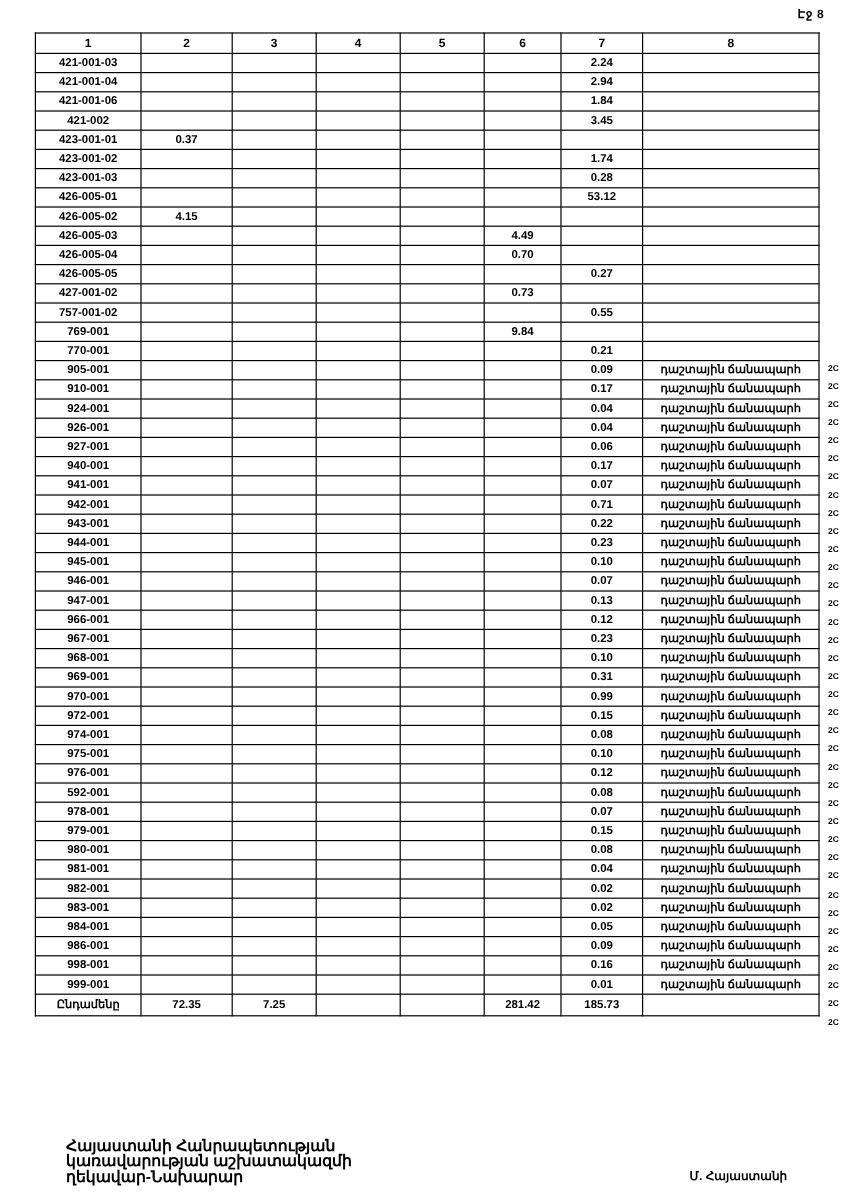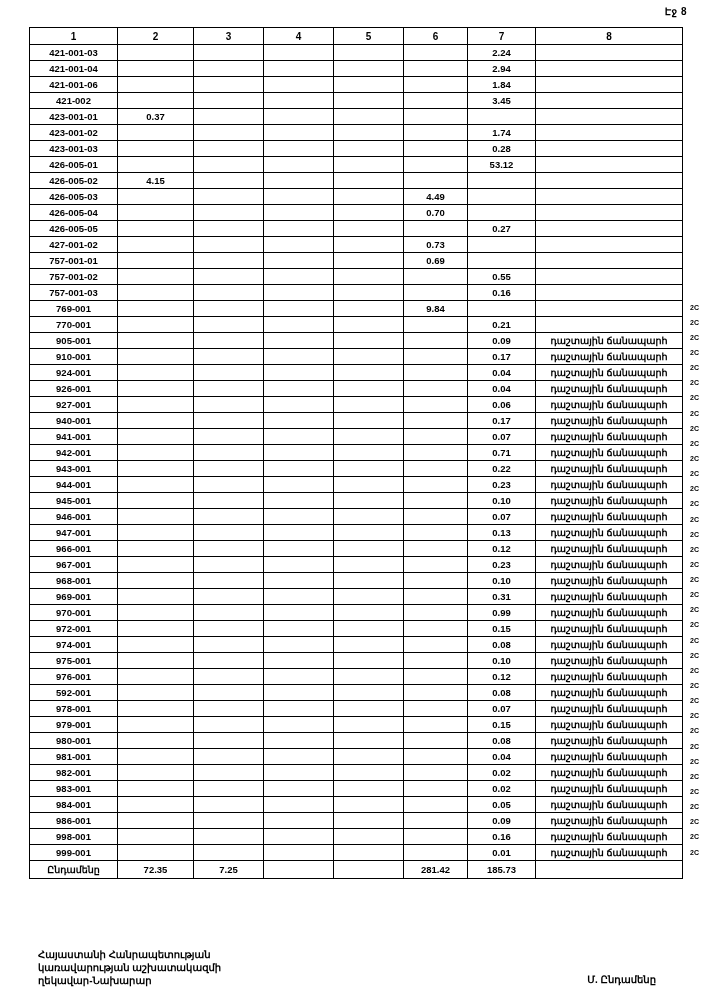--- a/index.html
+++ b/index.html
@@ -85,23 +85,23 @@
     font-weight: bold;
   }
   .overflow-col div {
     height: 15.15px;
     line-height: 15px;
     overflow: hidden;
     white-space: nowrap;
   }
   .footer {
     position: absolute;
-    left: 38px;
+    left: 55px;
     top: 948px;
-    font-size: 10px;
+    font-size: 13px;
     font-weight: bold;
     line-height: 13px;
   }
   .footer div { white-space: nowrap; }
   .signature {
     position: absolute;
     right: 55px;
     top: 974px;
     font-size: 10px;
     font-weight: bold;
@@ -264,47 +264,27 @@
             <td>427-001-02</td>
             <td></td>
             <td></td>
             <td></td>
             <td></td>
             <td>0.73</td>
             <td></td>
             <td class="desc"></td>
           </tr>
           <tr>
-            <td>757-001-01</td>
-            <td></td>
-            <td></td>
-            <td></td>
-            <td></td>
-            <td>0.69</td>
-            <td></td>
-            <td class="desc"></td>
-          </tr>
-          <tr>
             <td>757-001-02</td>
             <td></td>
             <td></td>
             <td></td>
             <td></td>
             <td></td>
             <td>0.55</td>
-            <td class="desc"></td>
-          </tr>
-          <tr>
-            <td>757-001-03</td>
-            <td></td>
-            <td></td>
-            <td></td>
-            <td></td>
-            <td></td>
-            <td>0.16</td>
             <td class="desc"></td>
           </tr>
           <tr>
             <td>769-001</td>
             <td></td>
             <td></td>
             <td></td>
             <td></td>
             <td>9.84</td>
             <td></td>
@@ -723,15 +703,15 @@
       <div>2C</div>
       <div>2C</div>
     </div>
 
   <div class="footer">
     <div>Հայաստանի Հանրապետության</div>
     <div>կառավարության աշխատակազմի</div>
     <div>ղեկավար-Նախարար</div>
   </div>
 
-  <div class="signature">Մ. Ընդամենը</div>
+  <div class="signature">Մ. Հայաստանի</div>
 
 </div>
 
 </body></html>

